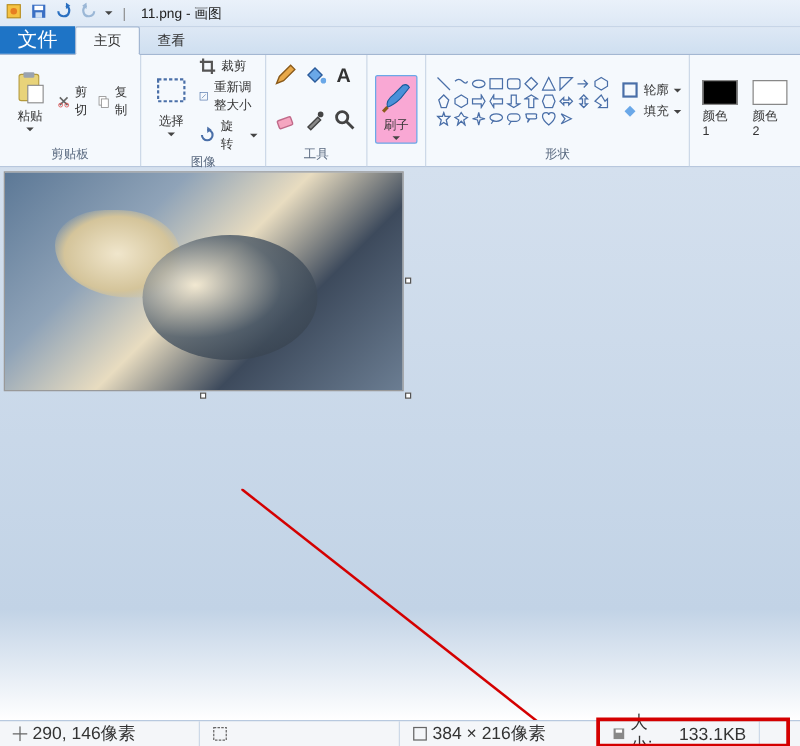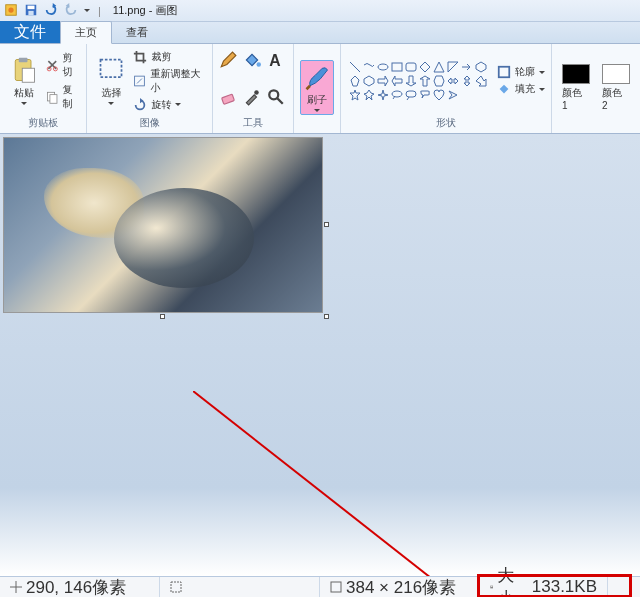--- a/index.html
+++ b/index.html
@@ -24,21 +24,21 @@
 .caret { width: 0; height: 0; border-left: 3px solid transparent; border-right: 3px solid transparent; border-top: 3px solid #444; display: inline-block; }
 .selected-tool { border: 1px solid #6aa8e8; background: #f9a8d4; padding: 2px; border-radius: 2px; }
 .shapes-grid { display: grid; grid-template-columns: repeat(10, 12px); gap: 2px; padding: 2px; }
 .shapes-grid svg { width: 12px; height: 12px; }
 .canvas-area { height: 442px; background: linear-gradient(#d4e0ee, #c2d3e6 80%, #fff 100%); position: relative; overflow: hidden; }
 .canvas-img { position: absolute; top: 3px; left: 3px; width: 320px; height: 176px; background: linear-gradient(135deg, #5c7896 0%, #8fa3b8 30%, #e8dcc0 50%, #3d4a5c 70%, #6b7d92 100%); border: 1px solid #999; }
 .canvas-img::before { content:''; position:absolute; left:40px; top:30px; width:100px; height:70px; background: radial-gradient(ellipse at center, #f0e6cc 0%, #d4c49a 60%, transparent 80%); border-radius: 40% 50% 30% 60%; }
 .canvas-img::after { content:''; position:absolute; left:110px; top:50px; width:140px; height:100px; background: radial-gradient(ellipse at 30% 40%, #f5ecd6 0%, #4a5866 50%, #2d3642 100%); border-radius:50%; opacity:0.8; }
 .handle { position: absolute; width: 5px; height: 5px; background: #fff; border: 1px solid #555; }
 .arrow { position: absolute; left: 193px; top: 257px; pointer-events: none; }
-.statusbar { height: 21px; background: #f4f6f9; border-top: 1px solid #b8c9df; display: flex; align-items: center; font-size: 17px; color: #333; }
+.statusbar { height: 21px; background: #f4f6f9; border-top: 1px solid #b8c9df; display: flex; align-items: center; font-size: 14px; color: #333; }
 .status-cell { padding: 0 10px; border-right: 1px solid #cdd9e8; height: 100%; display: flex; align-items: center; gap: 4px; }
 .status-cell svg { width: 12px; height: 12px; }
 .highlight-box { position: absolute; border: 3px solid #d40000; pointer-events: none; }
 .col-swatch { width: 28px; height: 20px; border: 1px solid #888; }
 </style>
 </head>
 <body>
 
 <div class="titlebar">
   <div class="qat">
@@ -79,21 +79,21 @@
     <div class="group-body">
       <div class="big-btn">
         <svg viewBox="0 0 32 32">
             <rect x="6" y="4" width="18" height="24" rx="2" fill="#e8d37a" stroke="#b59a3a"></rect>
             <rect x="10" y="2" width="10" height="5" rx="1" fill="#9aa3ae"></rect>
             <rect x="14" y="14" width="14" height="16" fill="#fff" stroke="#888"></rect>
           </svg>
         <span>粘贴</span>
           <span class="caret"></span>
       </div>
-      <div style="display:flex;flex-direction:column;gap:4px;">
+      <div style="display:flex;gap:4px;">
         <div class="mini-row">
             <svg viewBox="0 0 16 16">
               <path d="M3 3 L13 13 M13 3 L3 13" stroke="#666" stroke-width="2"></path>
               <circle cx="4" cy="13" r="2.5" fill="none" stroke="#d44"></circle>
               <circle cx="12" cy="13" r="2.5" fill="none" stroke="#d44"></circle>
             </svg>
             <span>剪切</span>
           </div>
         <div class="mini-row">
             <svg viewBox="0 0 16 16">

